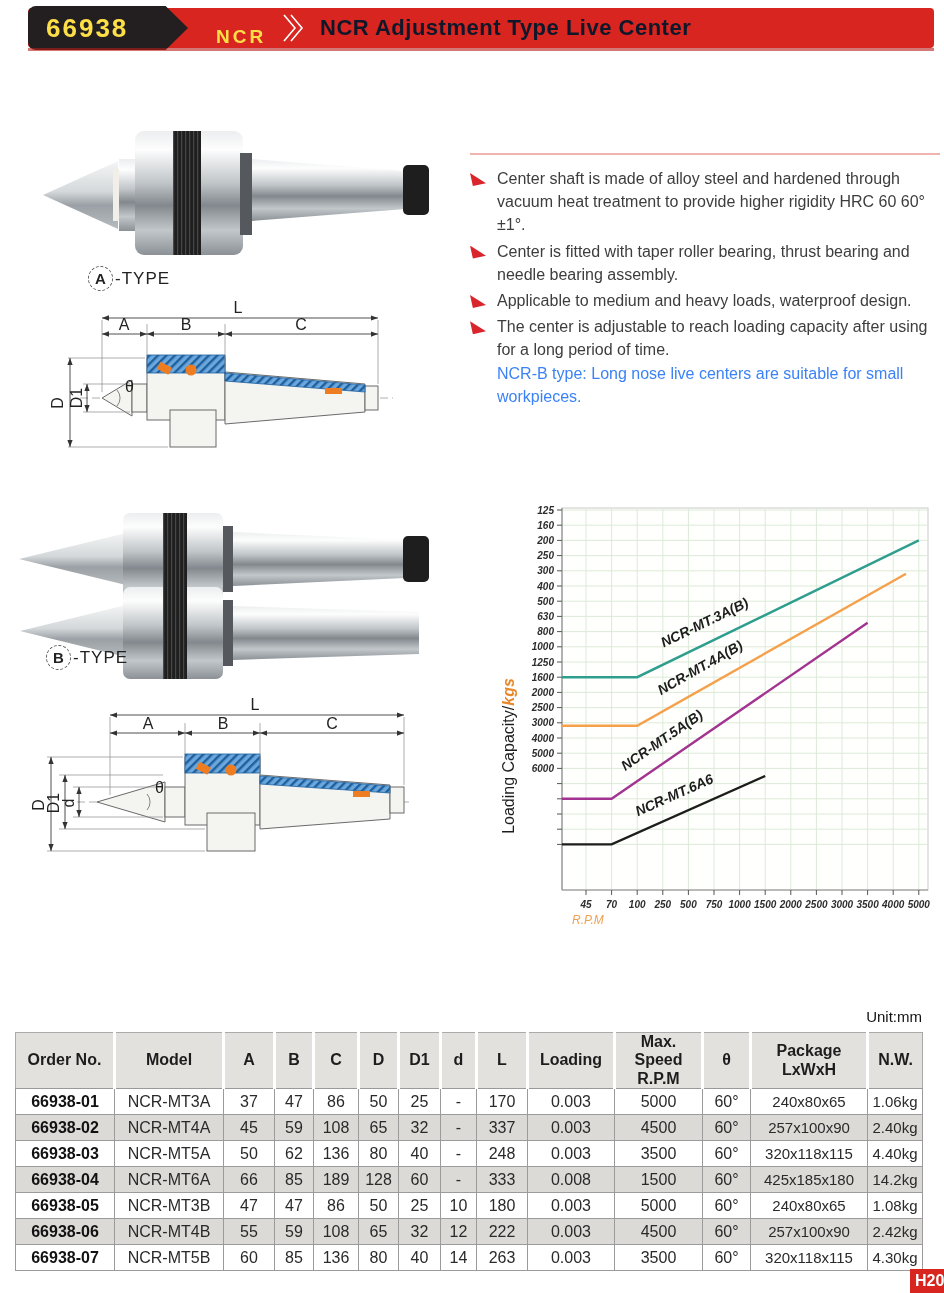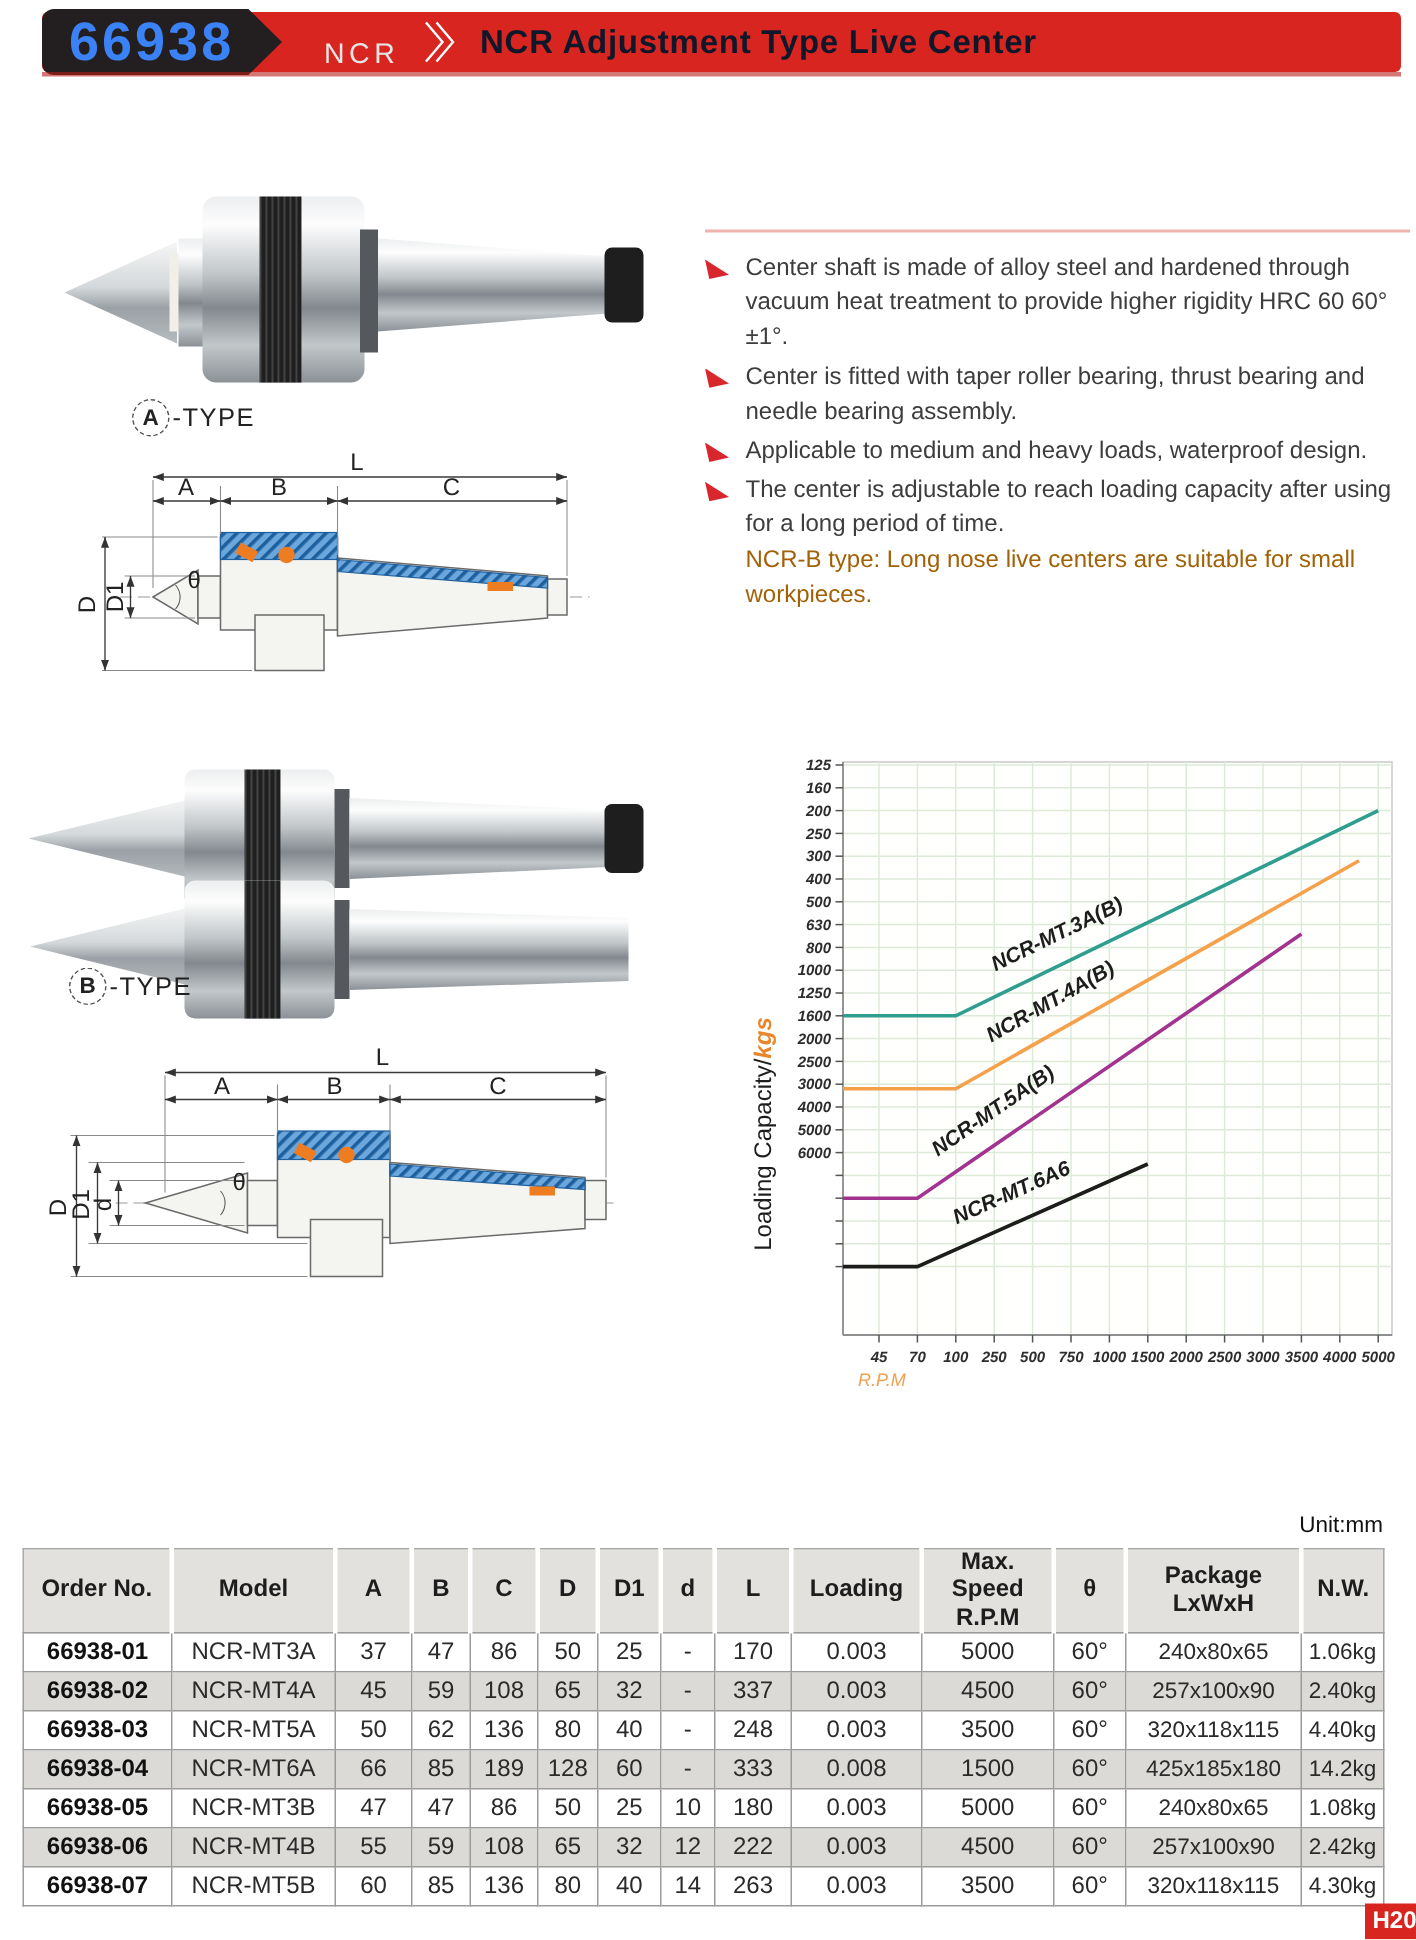--- a/index.html
+++ b/index.html
@@ -6,41 +6,41 @@
   .page{position:relative;width:944px;height:1293px;background:#fff;overflow:hidden;
         font-family:"Liberation Sans",sans-serif;color:#333;}
 
   
   .banner{position:absolute;left:28px;top:8px;width:906px;height:40px;background:#d8251f;
           border-radius:4px;}
   .banner:after{content:"";position:absolute;left:0;right:0;bottom:-3px;height:3px;background:#b81d18;opacity:.6;}
   .code-box{position:absolute;left:0;top:-2px;width:160px;height:44px;background:#231f20;
             border-radius:8px 0 0 8px;clip-path:polygon(0 0,86% 0,100% 50%,86% 100%,0 100%);
             display:flex;align-items:center;justify-content:flex-start;padding-left:18px;box-sizing:border-box;}
-  .code-box span{color:#3b82f6;font-size:36px;font-weight:bold;letter-spacing:2px;}
+  .code-box span{color:#fde047;font-size:26px;font-weight:bold;letter-spacing:2px;}
   .series-name{position:absolute;left:188px;top:0;height:58px;display:flex;align-items:center;
-               color:#e5e5e5;font-size:19px;font-weight:normal;letter-spacing:3px;}
+               color:#fde047;font-size:19px;font-weight:bold;letter-spacing:3px;}
   .chev{position:absolute;left:252px;top:6px;}
   .page-title{position:absolute;left:292px;top:0;height:40px;display:flex;align-items:center;
               color:#0f172a;font-size:22px;font-weight:bold;letter-spacing:.5px;}
 
   
   .type-label{position:absolute;display:flex;align-items:center;font-size:17px;color:#222;z-index:5;}
   .circ{display:inline-flex;width:23px;height:23px;border:1px dashed #555;border-radius:50%;
         align-items:center;justify-content:center;font-weight:bold;font-size:15px;margin-right:2px;background:rgba(255,255,255,.6);}
   .type-suffix{letter-spacing:1px;}
 
   
   .features{position:absolute;left:470px;top:146px;width:470px;}
   .features h2{margin:0;font-size:25px;font-weight:bold;color:#e32228;letter-spacing:.5px;}
   .features .rule{height:2px;background:#f0b3ae;margin:7px 0 12px 0;}
   .feat-item{position:relative;padding-left:27px;font-size:16px;line-height:1.45;color:#3d3d3d;margin-bottom:3px;}
   .feat-item .tri{position:absolute;left:0;top:6px;width:16px;height:13px;background:#d8262c;
                   clip-path:polygon(0 0,100% 78%,18% 100%);}
-  .feat-note{color:#a16207;}
+  .feat-note{color:#3b82f6;}
 
   
   .chart-wrap{position:absolute;left:500px;top:488px;width:440px;height:450px;}
 
   
   .unit-note{position:absolute;left:840px;top:1008px;width:82px;text-align:right;font-size:15px;color:#111;}
 
   
   table.spec{position:absolute;left:15px;top:1032px;border-collapse:collapse;table-layout:fixed;}
   table.spec th{background:#e2e1de;font-weight:bold;font-size:16px;color:#1d1d1d;height:52px;

